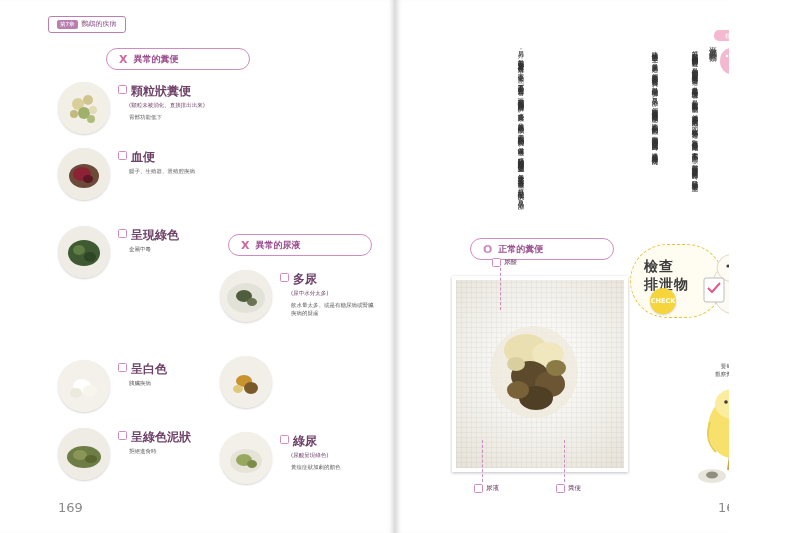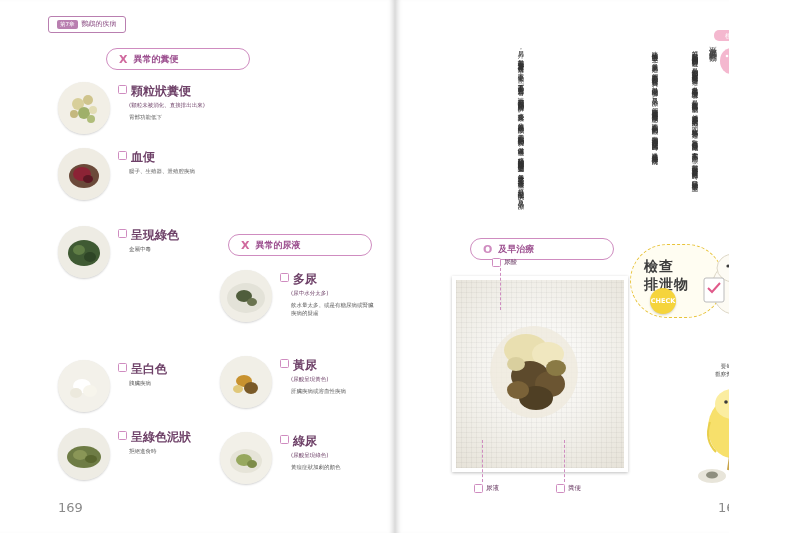--- a/index.html
+++ b/index.html
@@ -257,21 +257,21 @@
   <div class="big-title" style="left:736px; top:78px; height:190px;">每天的健康檢查</div>
 
   <div class="subtitle-v" style="left:706px; top:40px; height:118px;">平常就要仔細觀察！</div>
 
   <div class="body-col" style="left:672px; top:46px; height:195px; width:28px;">好不容易和屬於獵物的鸚鵡變得親近，如果牠們感受到敵人攻擊發現自己身體不適，也會忍著病痛不讓人發現。如果被敵人發現自己很虛弱，就會增加遭受攻擊的危險，因此就算身體不適，鳥寶也會盡辦法隱藏。在人工飼養下的一樣，當飼主發現鳥寶看起來狀況很差時，病狀已經相當嚴重了。</div>
   <div class="body-col" style="left:600px; top:46px; height:195px; width:60px;">這樣的情況並不空見。最重要的是，飼主要每天仔細觀察鳥寶，以便早期發現、及早治療。飼主應該確實掌握鳥寶的健康狀態，請多觀察牠們的外觀，與牠們的身體進行親密交流的同時，一邊檢查排泄物和身體情況。</div>
   <div class="body-col" style="left:470px; top:46px; height:195px; width:56px;">另外，如果發現鳥寶身上有任何異常，不要猶豫，千萬不要「先觀察看看」，請立刻帶牠去可信賴的醫院診所，去接受診察。就算沒有明顯症狀，帶著鸚鵡到動物醫院，做健康檢查、接受醫師知道鸚鵡健康狀態也很重要。一年最少要接受二至三次健康檢查，好早期發現疾病，及早治療。</div>
 
   <div class="abs pill" style="left:470px; top:238px; width:118px;">
     <span class="mark mark-o">O</span>
-    <span>及早治療</span>
+    <span>正常的糞便</span>
   </div>
 
   <div class="photo-frame" style="left:452px; top:276px; width:168px; height:188px;">
     <div class="photo-inner">
       <svg width="160" height="180" viewBox="0 0 160 180">
         <ellipse cx="78" cy="92" rx="44" ry="46" fill="#efeadd" opacity="0.8"></ellipse>
         <ellipse cx="70" cy="70" rx="22" ry="16" fill="#e9dfb0"></ellipse>
         <ellipse cx="92" cy="74" rx="16" ry="12" fill="#f0e7bf"></ellipse>
         <ellipse cx="74" cy="96" rx="19" ry="15" fill="#5d4a2c"></ellipse>
         <ellipse cx="94" cy="104" rx="15" ry="13" fill="#6b5532"></ellipse>
@@ -459,28 +459,20 @@
 
   <div class="item" style="left:220px; top:356px; width:170px; height:62px;">
     <div class="swatch">
       <svg width="52" height="52" viewBox="0 0 52 52">
           <rect width="52" height="52" fill="#f1efe7"></rect>
         <ellipse cx="24" cy="25" rx="8" ry="6" fill="#c8922f"></ellipse>
         <ellipse cx="31" cy="32" rx="7" ry="6" fill="#7a5a28"></ellipse>
         <ellipse cx="18" cy="33" rx="5" ry="4" fill="#e0c87a"></ellipse>
         </svg>
     </div>
-    <div class="label-box" style="top:2px;">
-      <div class="label-line">
-        <span class="chk"></span>
-        <span class="lbl-title">黃尿</span>
-      </div>
-      <div class="lbl-desc" style="color:#6e4168;">(尿酸呈現黃色)</div>
-      <div class="lbl-desc">肝臟疾病或溶血性疾病</div>
-    </div>
   </div>
 
   <div class="item" style="left:220px; top:432px; width:170px; height:62px;">
     <div class="swatch">
       <svg width="52" height="52" viewBox="0 0 52 52">
           <rect width="52" height="52" fill="#f2f0e8"></rect>
         <ellipse cx="26" cy="29" rx="16" ry="12" fill="#e6e4d8"></ellipse>
         <ellipse cx="24" cy="28" rx="8" ry="6" fill="#97a85e"></ellipse>
         <ellipse cx="32" cy="32" rx="5" ry="4" fill="#7d8c48"></ellipse>
         </svg>

